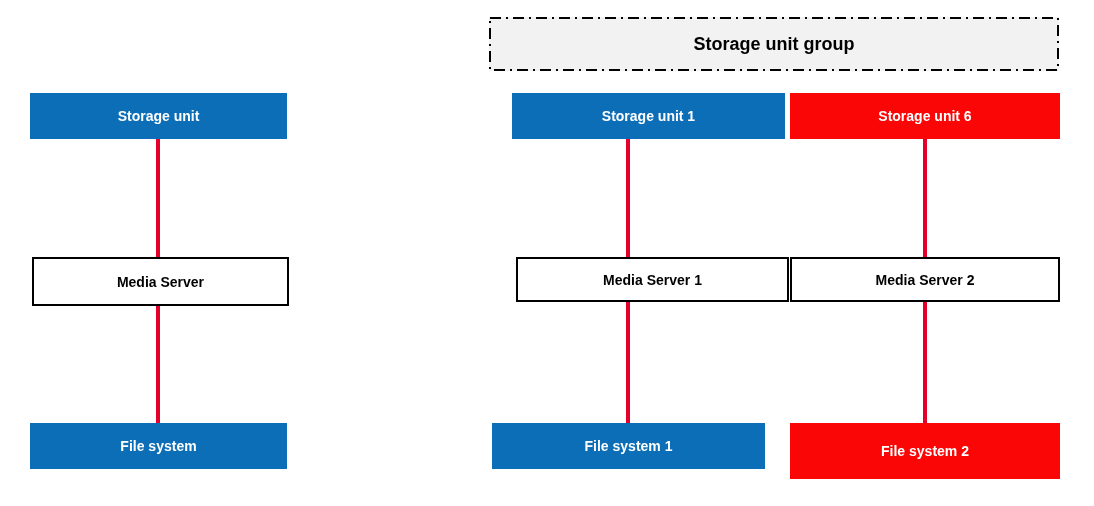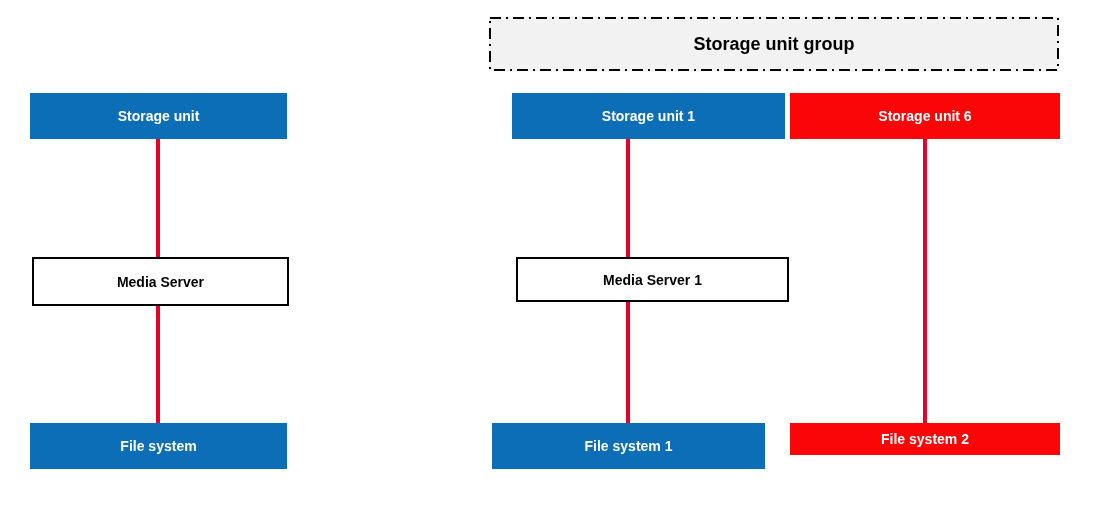--- a/index.html
+++ b/index.html
@@ -103,17 +103,20 @@
   <div class="node plain" style="left:516px; top:257px; width:273px; height:45px;">
     <span>Media Server 1</span>
   </div>
   <div class="node blue" style="left:492px; top:423px; width:273px; height:46px;">
     <span>File system 1</span>
   </div>
 
   <div class="node red" style="left:790px; top:93px; width:270px; height:46px;">
     <span>Storage unit 6</span>
   </div>
-  <div class="node red" style="left:790px; top:423px; width:270px; height:32px;">
+  <div class="node plain" style="left:790px; top:257px; width:270px; height:45px;">
+    <span>Media Server 2</span>
+  </div>
+  <div class="node red" style="left:790px; top:423px; width:270px; height:56px;">
     <span>File system 2</span>
   </div>
 
 </div>
 
 </body></html>

